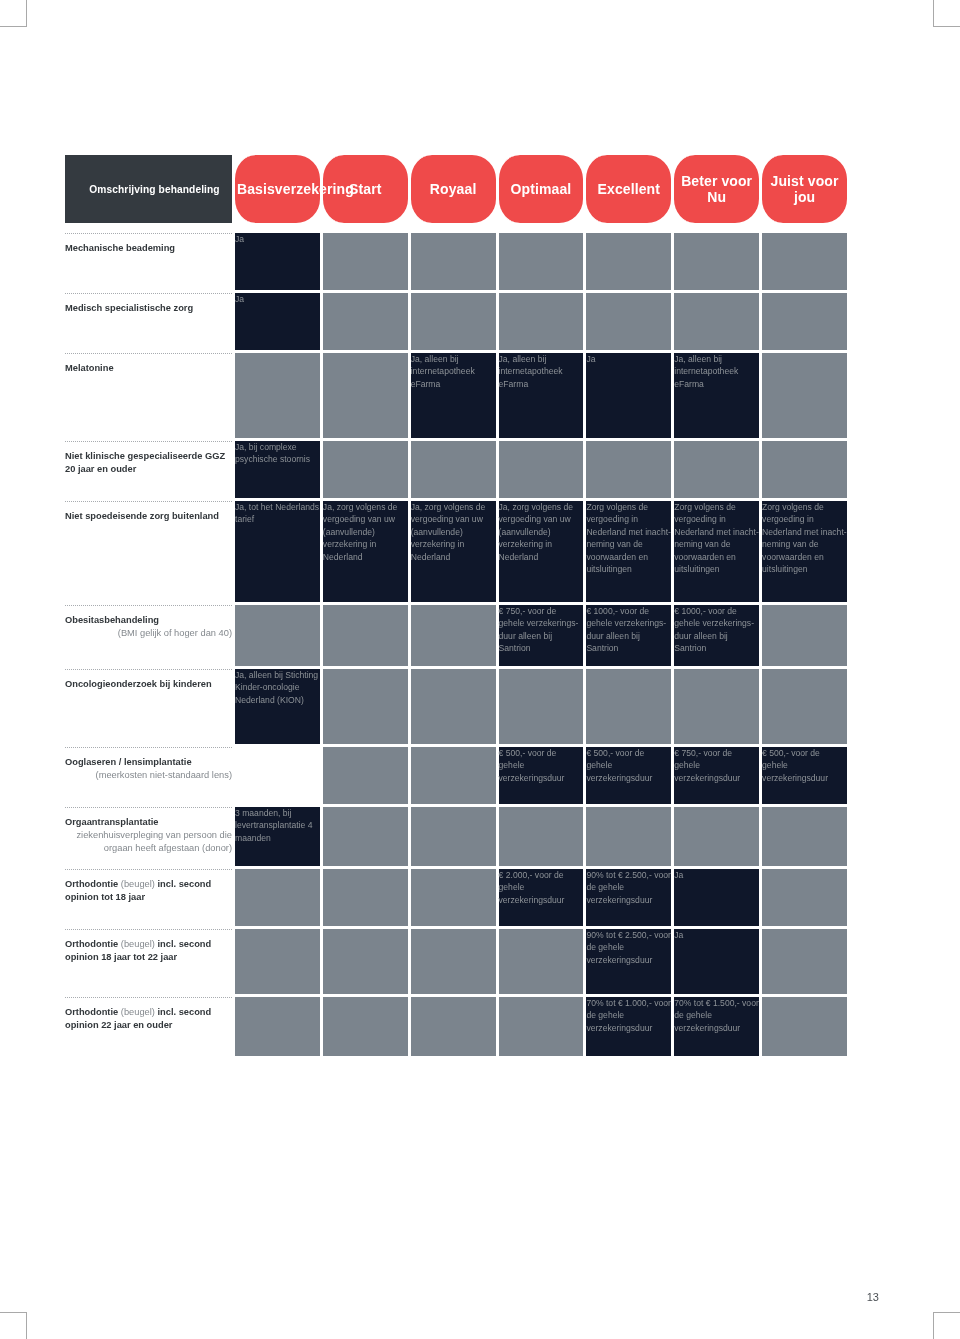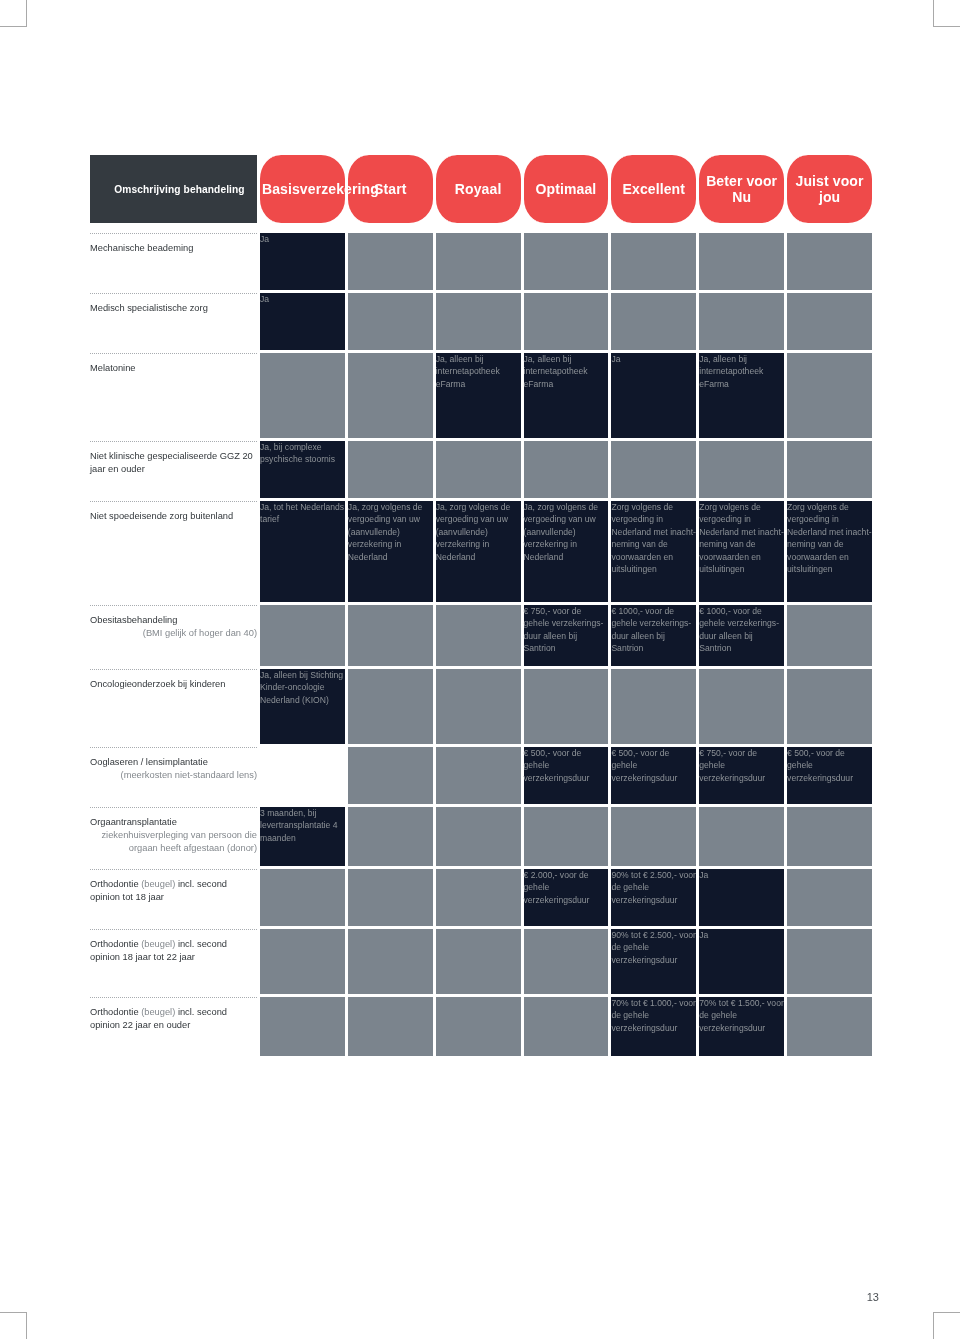--- a/index.html
+++ b/index.html
@@ -13,21 +13,21 @@
   }
 
   
   .crop{position:absolute;width:52px;height:52px;border:1.6px solid #a9a9a9;}
   .crop.tl{left:-26px;top:-26px;border-left:none;border-top:none;}
   .crop.tr{right:-26px;top:-26px;border-right:none;border-top:none;}
   .crop.bl{left:-26px;bottom:-26px;border-left:none;border-bottom:none;}
   .crop.br{right:-26px;bottom:-26px;border-right:none;border-bottom:none;}
 
   
-  .sheet{position:absolute;left:90px;top:155px;width:782px;}
+  .sheet{position:absolute;left:65px;top:155px;width:782px;}
   table.cmp{border-collapse:separate;border-spacing:0;width:782px;table-layout:fixed;}
   table.cmp td{vertical-align:top;padding:0;}
 
   
   col.c-label{width:167px;}
   col.c-data{width:87.85px;}
 
   
   .hd-label{
     background:#343a40;color:#ffffff;
@@ -53,21 +53,21 @@
     padding:9px 16px 6px 0;
     font-size:9.3px;
     color:#3d4246;
     line-height:1.42;
   }
   .rowlabel .dots{
     border-top:1.4px dotted #a8acb0;
     margin:0 0 8px 0;
     height:0;
   }
-  .rowlabel b{font-weight:normal;color:#32373b;}
+  .rowlabel b{font-weight:bold;color:#32373b;}
   .rowlabel .sub{font-weight:normal;color:#84898e;text-align:right;}
 
   td.cell{
     font-size:8.6px;
     line-height:1.45;
     color:#8d9297;
     padding:7px 6px 7px 7px;
     border-left:3px solid #ffffff;
     border-bottom:3px solid #ffffff;
     word-break:normal;

